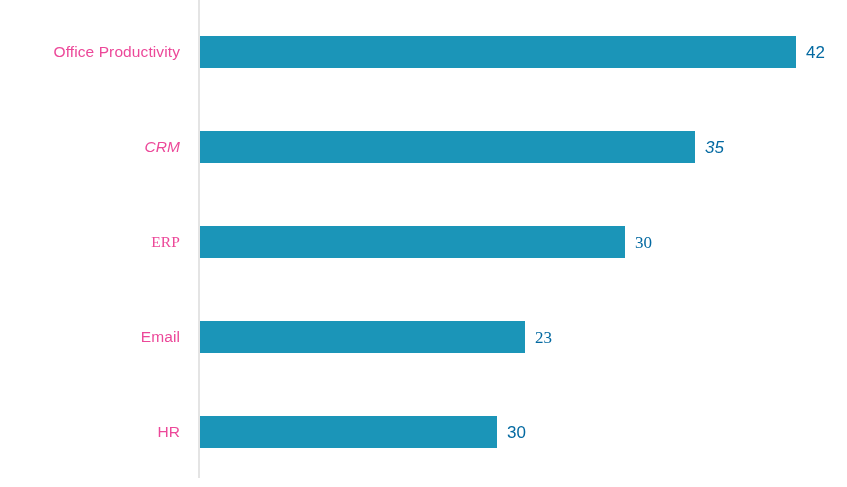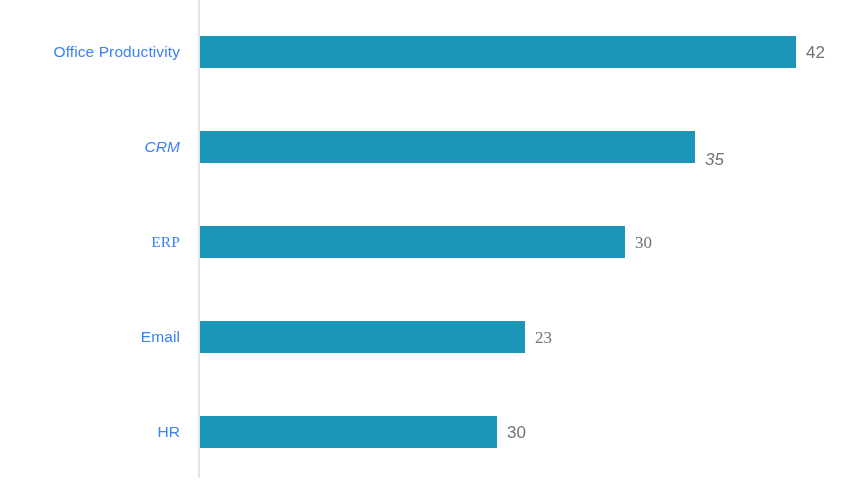--- a/index.html
+++ b/index.html
@@ -31,59 +31,59 @@
     height: 32px;
     width: 847px;
   }
   .cat-label {
     position: absolute;
     right: 667px; 
     top: 0;
     height: 32px;
     line-height: 32px;
     font-size: 15.5px;
-    color: #3b82f6;
+    color: #ec4899;
     white-space: nowrap;
     text-align: right;
     letter-spacing: 0.1px;
   }
   .bar {
     position: absolute;
     left: 200px;
     top: 0;
     height: 32px;
     background: #1b95b8;
   }
   .val-label {
     position: absolute;
     top: 0;
     height: 32px;
     line-height: 33px;
     font-size: 17px;
-    color: #737373;
+    color: #0369a1;
     white-space: nowrap;
   }
 </style>
 </head>
 <body>
 
 <div id="chart-root">
 
   <div class="axis-line"></div>
 
   <div class="bar-row" style="top:36px;">
     <span class="cat-label">Office Productivity</span>
     <div class="bar" style="width:596px;"></div>
     <span class="val-label" style="left:806px;">42</span>
   </div>
 
   <div class="bar-row" style="top:131px;font-style:italic;">
     <span class="cat-label">CRM</span>
     <div class="bar" style="width:495px;"></div>
-    <span class="val-label" style="left:705px;margin-top:12px;">35</span>
+    <span class="val-label" style="left:705px;">35</span>
   </div>
 
   <div class="bar-row" style="top:226px;font-family:Liberation Serif, serif;">
     <span class="cat-label">ERP</span>
     <div class="bar" style="width:425px;"></div>
     <span class="val-label" style="left:635px;">30</span>
   </div>
 
   <div class="bar-row" style="top:321px;">
     <span class="cat-label">Email</span>

